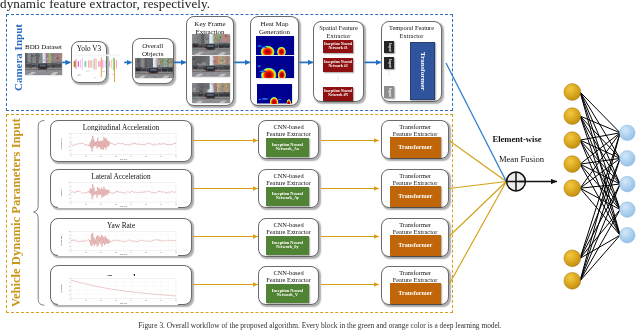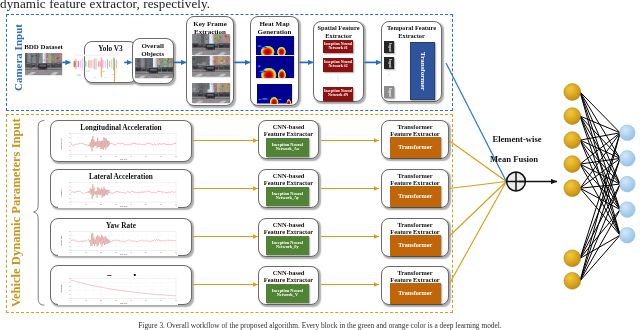--- a/index.html
+++ b/index.html
@@ -19,21 +19,21 @@
   .grp-label{position:absolute;writing-mode:vertical-rl;transform:rotate(180deg);
              font-weight:bold;white-space:nowrap;text-align:center;}
   .lbl-cam{left:8px;top:10.5px;height:93px;width:19px;color:#2f6fc0;font-size:11px;
            display:flex;align-items:center;justify-content:center;}
   .lbl-veh{left:7px;top:115px;height:196px;width:19px;color:#c8971c;font-size:12.6px;
            display:flex;align-items:center;justify-content:center;}
 
   
   .card{position:absolute;box-sizing:border-box;background:#fff;border:0.9px solid #6b6b6b;
         border-radius:8px;box-shadow:1.2px 1.6px 1.4px rgba(0,0,0,0.32);}
-  .card-title{position:absolute;left:0;right:0;text-align:center;font-weight:bold;
+  .card-title{position:absolute;left:0;right:0;text-align:center;font-weight:normal;
               color:#111;line-height:1.02;}
 
   
   .chip{position:absolute;box-sizing:border-box;color:#fff;font-weight:bold;
         text-align:center;display:flex;align-items:center;justify-content:center;
         line-height:1.0;box-shadow:1px 1.2px 1.2px rgba(0,0,0,0.35);}
   .chip-dark{background:#8f1010;}
   .chip-green{background:#508334;}
   .chip-orange{background:#c06508;}
   .chip-blue{background:#2f539c;}
@@ -182,21 +182,21 @@
         <rect x="37.1" y="45.3" width="7.9" height="1.0" fill="#e8e8ea" opacity="0.20"></rect>
         <rect x="6.4" y="51.7" width="3.3" height="2.2" fill="#e8e8ea" opacity="0.16"></rect>
         <rect x="57.1" y="52.7" width="9.0" height="1.4" fill="#2a2a2c" opacity="0.18"></rect>
         <rect x="20.3" y="53.0" width="2.3" height="2.4" fill="#2a2a2c" opacity="0.13"></rect>
         <rect x="72.8" y="42.5" width="6.0" height="2.3" fill="#2a2a2c" opacity="0.10"></rect>
         <rect x="72.7" y="46.5" width="3.2" height="1.7" fill="#e8e8ea" opacity="0.13"></rect>
         <rect x="15.5" y="39.8" width="6.2" height="2.5" fill="#e8e8ea" opacity="0.07"></rect>
       </svg>
     </div>
 
-  <div class="card" style="left:84px;top:41px;width:53px;height:42px;">
+  <div class="card" style="left:71px;top:41px;width:36px;height:42px;">
     <div class="card-title" style="top:3px;font-size:7.3px;">Yolo V3</div>
   </div>
   <div class="abs" id="yolodiag" style="left:72px;top:52px;width:51px;height:30px;overflow:hidden;">
       <svg viewBox="0 0 170 100" preserveAspectRatio="none" style="width: 100%; height: 100%; display: block;">
         <rect x="8" y="8" width="150" height="6" fill="#f4f4f4"></rect>
         <rect x="12.0" y="22.7" width="2.7" height="34.5" fill="#ee3fd4" opacity="0.75"></rect>
         <rect x="19.3" y="30.0" width="3.8" height="20.0" fill="#ee3fd4" opacity="0.86"></rect>
         <rect x="27.0" y="27.3" width="3.4" height="25.4" fill="#f07ce0" opacity="0.55"></rect>
         <rect x="33.0" y="19.8" width="3.4" height="40.3" fill="#d8b4ef" opacity="0.68"></rect>
         <rect x="41.3" y="30.7" width="6.7" height="18.7" fill="#7fc98a" opacity="0.89"></rect>
@@ -1160,21 +1160,21 @@
       <line x1="449" y1="284.5" x2="506.3" y2="181.5"></line>
     </g>
     <line x1="446" y1="63" x2="506.3" y2="181.5" stroke="#2f7fd0" stroke-width="1.3" fill="none"></line>
     <circle cx="516" cy="181.5" r="9.4" fill="#ececec" stroke="#111" stroke-width="1.5"></circle>
     <line x1="506.6" y1="181.5" x2="525.4" y2="181.5" stroke="#111" stroke-width="1.5"></line>
     <line x1="516" y1="172.1" x2="516" y2="190.9" stroke="#111" stroke-width="1.5"></line>
     <line x1="519" y1="181.5" x2="557" y2="181.5" stroke="#111" stroke-width="1.3" marker-end="url(#mk)"></line>
   </svg>
 
   <div class="abs" style="left:490px;top:135px;width:54px;text-align:center;font-size:8.6px;font-weight:bold;color:#111;line-height:1;">Element-wise</div>
-  <div class="abs" style="left:490px;top:154.8px;width:54px;text-align:left;font-size:8.6px;font-weight:bold;color:#111;line-height:1;">Mean Fusion</div>
+  <div class="abs" style="left:490px;top:154.8px;width:54px;text-align:right;font-size:8.6px;font-weight:normal;color:#111;line-height:1;">Mean Fusion</div>
 
   <svg class="ov" id="nnet">
       <defs>
         <radialGradient id="gold" cx="38%" cy="32%" r="78%">
           <stop offset="0%" stop-color="#f2c93d"></stop>
           <stop offset="55%" stop-color="#d9a520"></stop>
           <stop offset="100%" stop-color="#b8860b"></stop>
         </radialGradient>
         <radialGradient id="blu" cx="38%" cy="32%" r="78%">
           <stop offset="0%" stop-color="#d3e7f9"></stop>

